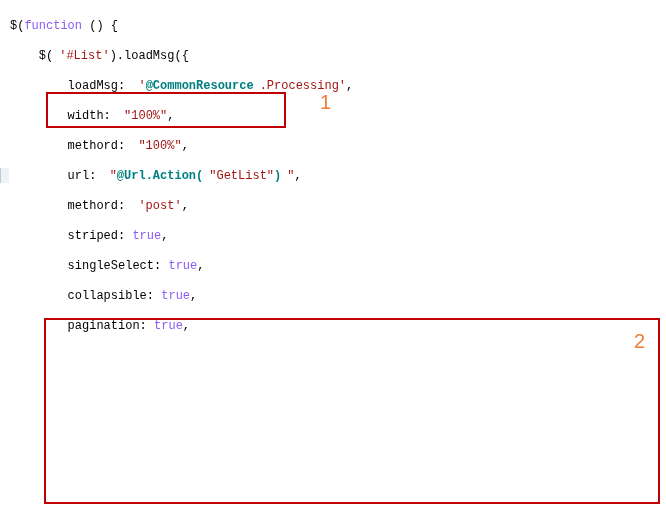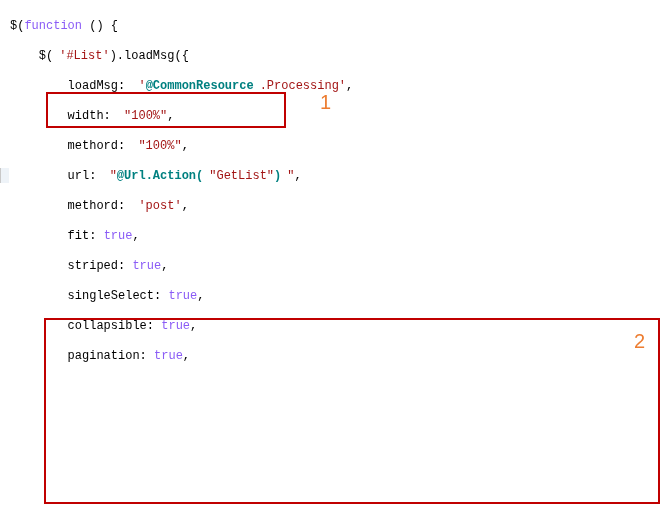--- a/index.html
+++ b/index.html
@@ -50,21 +50,20 @@
 <body>
 
 <div class="code-area">
 <div class="line"><span>$(</span><span class="tok-bool">function</span><span> () {</span></div>
 <div class="line"><span>    $(</span><span class="tok-str">'#List'</span><span>).loadMsg({</span></div>
 <div class="line"><span>        loadMsg: </span><span class="tok-str">'</span><span class="tok-esc">@CommonResource</span><span class="tok-str">.Processing'</span><span>,</span></div>
 <div class="line"><span>        width: </span><span class="tok-str">"100%"</span><span>,</span></div>
 <div class="line"><span>        methord: </span><span class="tok-str">"100%"</span><span>,</span></div>
 <div class="line"><span>        url: </span><span class="tok-str">"</span><span class="tok-esc">@Url.Action(</span><span class="tok-str">"GetList"</span><span class="tok-esc">)</span><span class="tok-str">"</span><span>,</span></div>
 <div class="line"><span>        methord: </span><span class="tok-str">'post'</span><span>,</span></div>
-<div class="line"><span>        fit: </span><span class="tok-bool">true</span><span>,</span></div>
 <div class="line"><span>        striped: </span><span class="tok-bool">true</span><span>,</span></div>
 <div class="line"><span>        singleSelect: </span><span class="tok-bool">true</span><span>,</span></div>
 <div class="line"><span>        collapsible: </span><span class="tok-bool">true</span><span>,</span></div>
 <div class="line"><span>        pagination: </span><span class="tok-bool">true</span><span>,</span></div>
 
 
 
 
 
 

